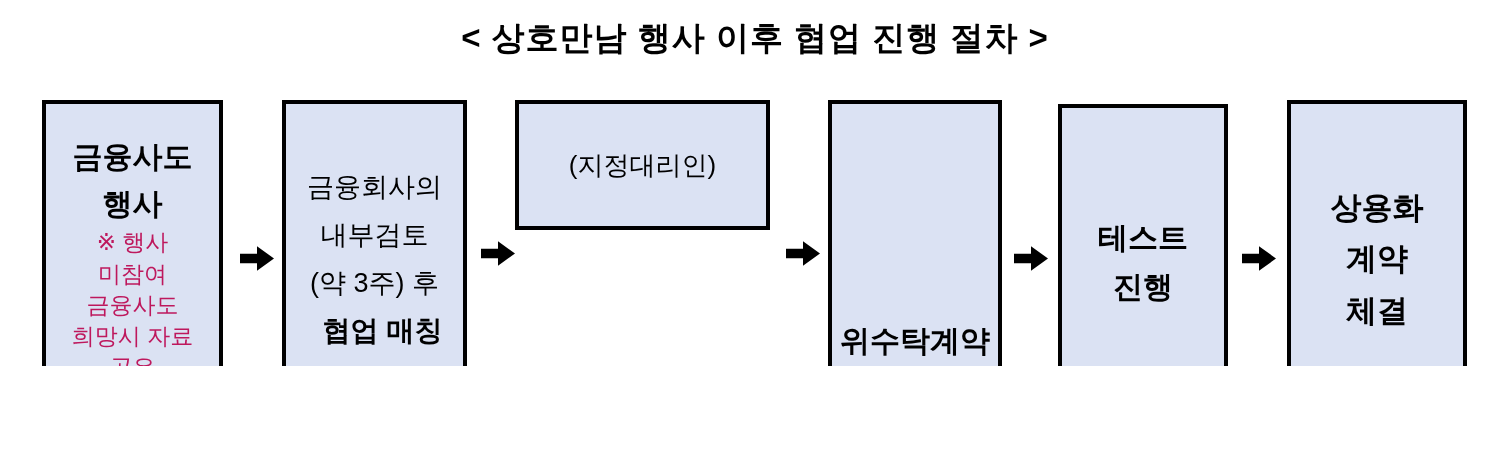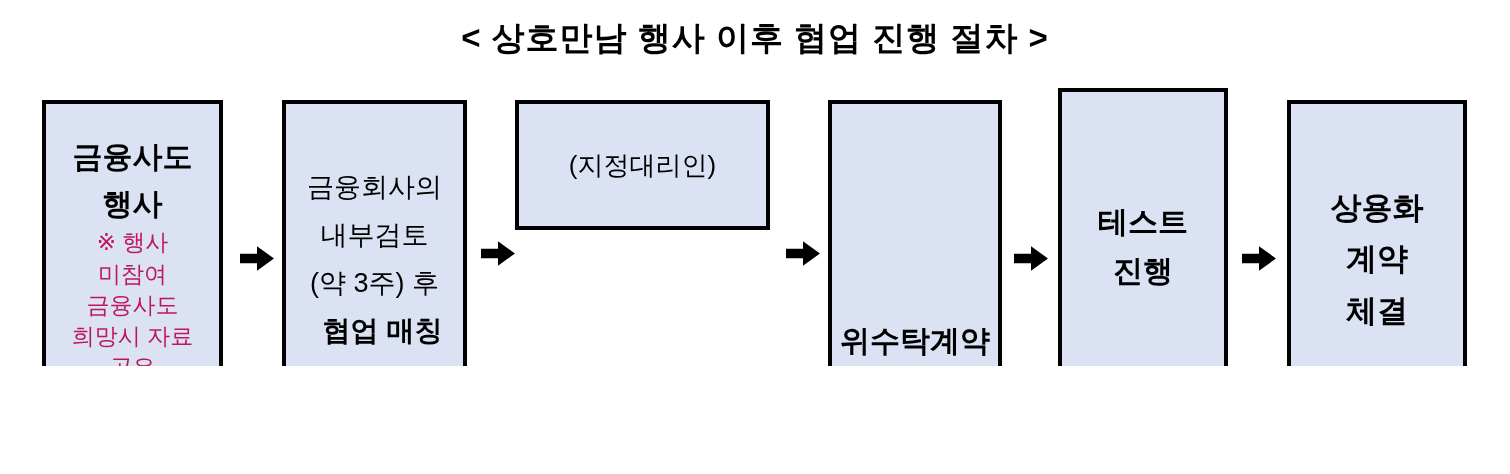--- a/index.html
+++ b/index.html
@@ -48,21 +48,21 @@
   .plabel { font-size: 26px; line-height: 1.65; }
   .em3 { font-size: 26px; font-weight: bold; line-height: 1.6; }
   .em-big { font-size: 30px; font-weight: bold; line-height: 1.62; }
   .em-big3 { font-size: 31px; font-weight: bold; line-height: 1.65; }
 
   #b1 { left: 42px;  top: 100px; width: 181px; height: 318px; }
   #b2 { left: 282px; top: 100px; width: 185px; height: 318px; }
   #b3a{ left: 515px; top: 100px; width: 255px; height: 130px; }
   #b3b{ left: 513px; top: 270px; width: 257px; height: 148px; }
   #b4 { left: 828px; top: 100px; width: 174px; height: 318px; justify-content: flex-end; }
-  #b5 { left: 1058px;top: 88px; width: 170px; height: 318px; }
+  #b5 { left: 1058px;top: 104px; width: 170px; height: 318px; }
   #b6 { left: 1287px;top: 100px; width: 180px; height: 318px; text-align: center; }
 
   .arrow { position: absolute; width: 34px; height: 25px; }
   .arrow path { fill: var(--arrow); }
   #a1 { left: 240px;  top: 246px; }
   #a2 { left: 481px;  top: 241px; }
   #a3 { left: 786px;  top: 241px; }
   #a4 { left: 1014px; top: 246px; }
   #a5 { left: 1242px; top: 246px; }
 </style>

